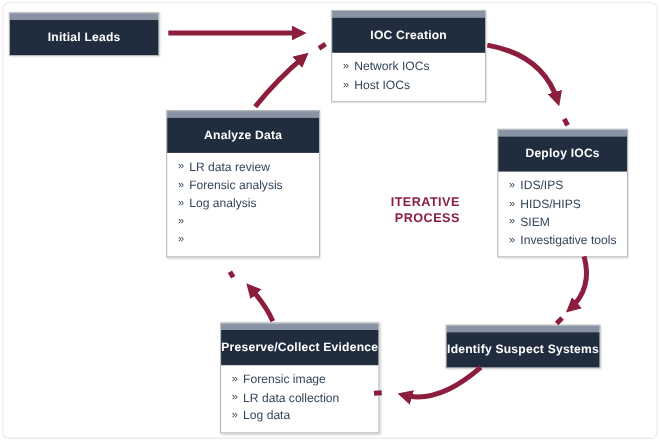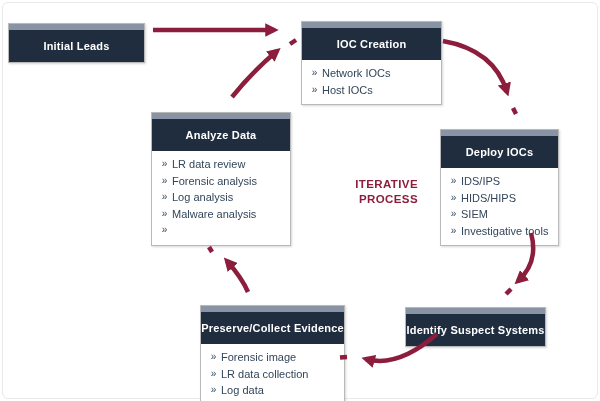--- a/index.html
+++ b/index.html
@@ -3,31 +3,31 @@
 <meta charset="utf-8">
 <style>
   :root{
     --header-bg:#1f2d3f; --header-strip:#8894a3; --arrow:#8c1d3d;
     --list-text:#32455a; --box-border:#b9b9b9; --title-text:#ffffff;
     --frame-border:#eae8e8; --center-label:#8c1d3d;
   }
   html,body{margin:0;padding:0;background:#ffffff;font-family:"Liberation Sans",sans-serif;}
   .canvas{position:relative;width:600px;height:401px;background:#ffffff;overflow:hidden;}
   .frame{position:absolute;inset:2px;border:1px solid var(--frame-border);border-radius:6px;pointer-events:none;}
-  .node{position:absolute;border:1px solid var(--box-border);background:#ffffff;box-shadow:1px 1px 2px rgba(0,0,0,.16);box-sizing:border-box;margin-top:12px;}
+  .node{position:absolute;border:1px solid var(--box-border);background:#ffffff;box-shadow:1px 1px 2px rgba(0,0,0,.16);box-sizing:border-box;}
   .strip{height:6px;background:var(--header-strip);}
   .hdr{background:var(--header-bg);color:var(--title-text);font-weight:bold;font-size:11px;
        text-align:center;height:32px;line-height:32px;letter-spacing:.2px;white-space:nowrap;overflow:hidden;}
   ul.body{margin:0;padding:5px 3px 6px 5px;list-style:none;}
   ul.body li{display:flex;font-size:11px;line-height:16.5px;color:var(--list-text);}
   .bullet{flex:0 0 15px;text-align:center;font-size:10px;color:var(--list-text);}
   .li-text{flex:1;}
   .n-initial{left:8px;top:11px;width:137px;}
   .n-ioc{left:301px;top:9px;width:141px;}
-  .n-deploy{left:440px;top:117px;width:119px;}
+  .n-deploy{left:452px;top:117px;width:119px;}
   .n-identify{left:405px;top:295px;width:141px;}
   .n-preserve{left:200px;top:293px;width:145px;}
   .n-analyze{left:151px;top:100px;width:140px;}
   .center-label{position:absolute;left:330px;top:177px;width:88px;text-align:right;
        color:var(--center-label);font-weight:bold;font-size:11.5px;line-height:15px;letter-spacing:.4px;}
   svg.arrows{position:absolute;left:0;top:0;pointer-events:none;}
   .arrow{fill:none;stroke:var(--arrow);stroke-width:4.5;}
   .dash{fill:none;stroke:var(--arrow);stroke-width:4.5;}
   .ah{fill:var(--arrow);}
 </style>
@@ -115,21 +115,20 @@
       <li>
           <span class="bullet">»</span>
           <span class="li-text">Forensic analysis</span>
         </li>
       <li>
           <span class="bullet">»</span>
           <span class="li-text">Log analysis</span>
         </li>
       <li>
           <span class="bullet">»</span>
-          <span class="li-text">Malware analysis</span>
         </li>
       <li>
           <span class="bullet">»</span>
         </li>
     </ul>
   </div>
 
   <div class="center-label">
     <div>ITERATIVE</div>
     <div>PROCESS</div>

